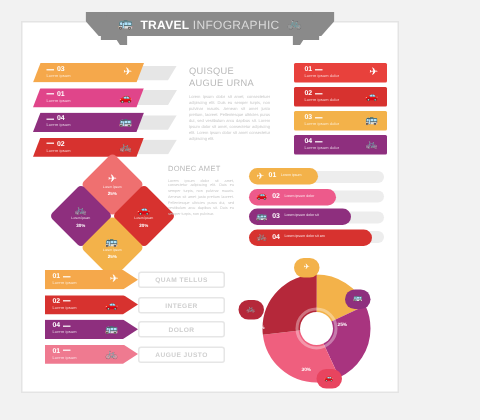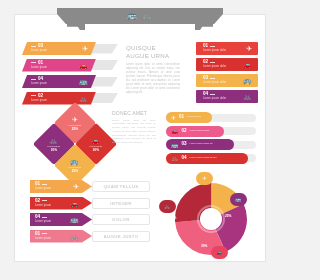--- a/index.html
+++ b/index.html
@@ -115,20 +115,21 @@
 <div class="page">
   <div class="card"></div>
 
   <div class="banner">
     <div class="banner-wing l"></div>
     <div class="banner-wing r"></div>
     <div class="banner-leg l"></div>
     <div class="banner-leg r"></div>
     <div class="banner-body">
       <span class="banner-ico">🚌</span>
+      <span class="banner-title"><span>TRAVEL</span> <span class="light">INFOGRAPHIC</span></span>
       <span class="banner-ico">🚲</span>
     </div>
   </div>
 
   <div class="ribbons">
     <div class="rib">
       <div class="rib-tail"></div>
       <div class="rib-body" style="background:#f5a84b">
         <span class="rib-txt">
           <span class="num"><i class="dash"></i><span>03</span></span>

